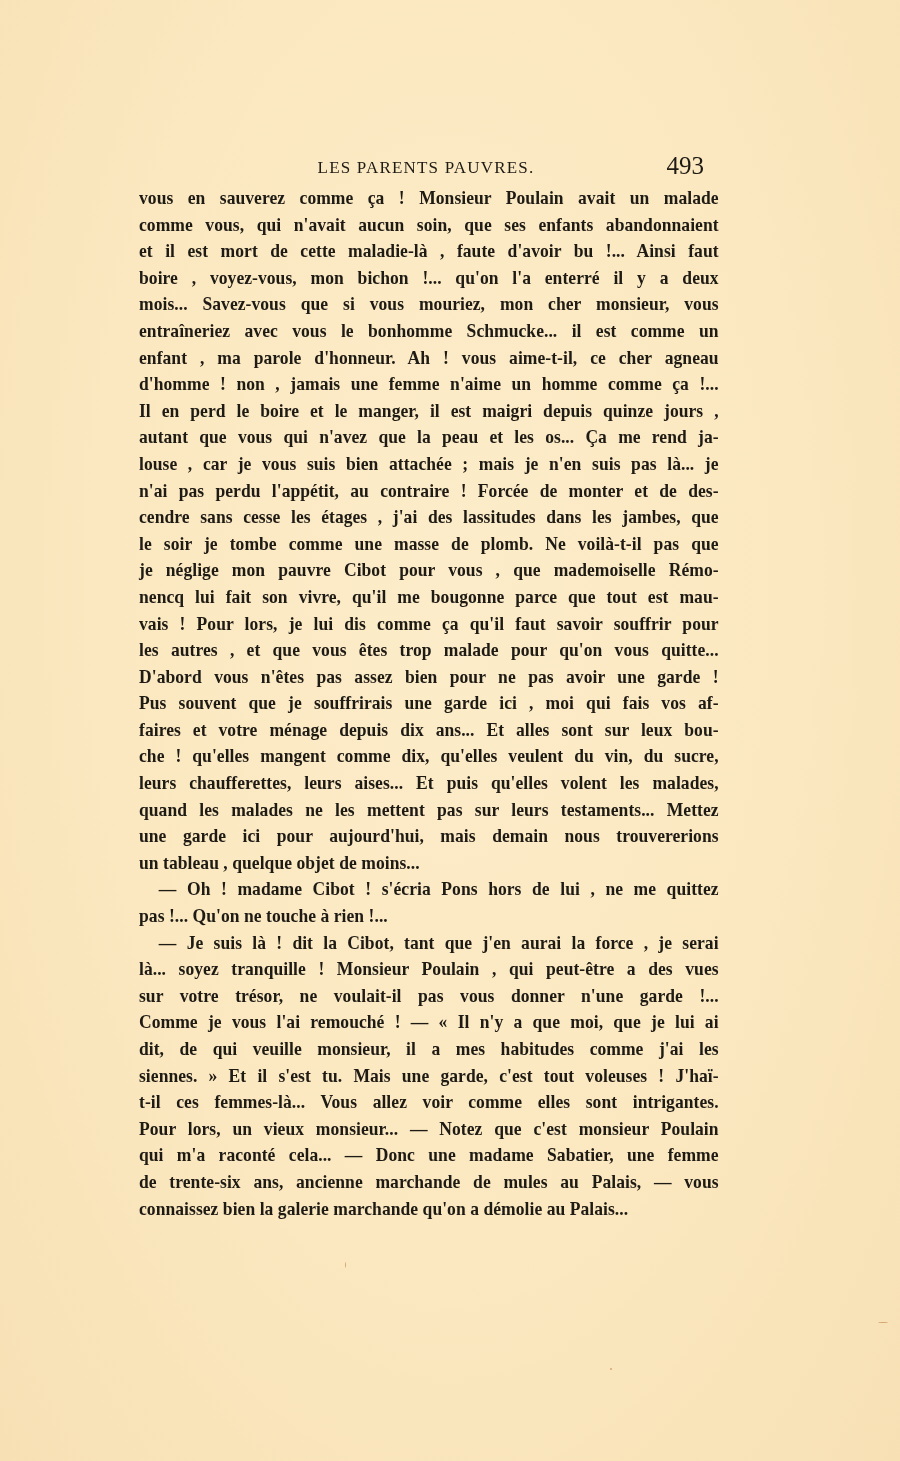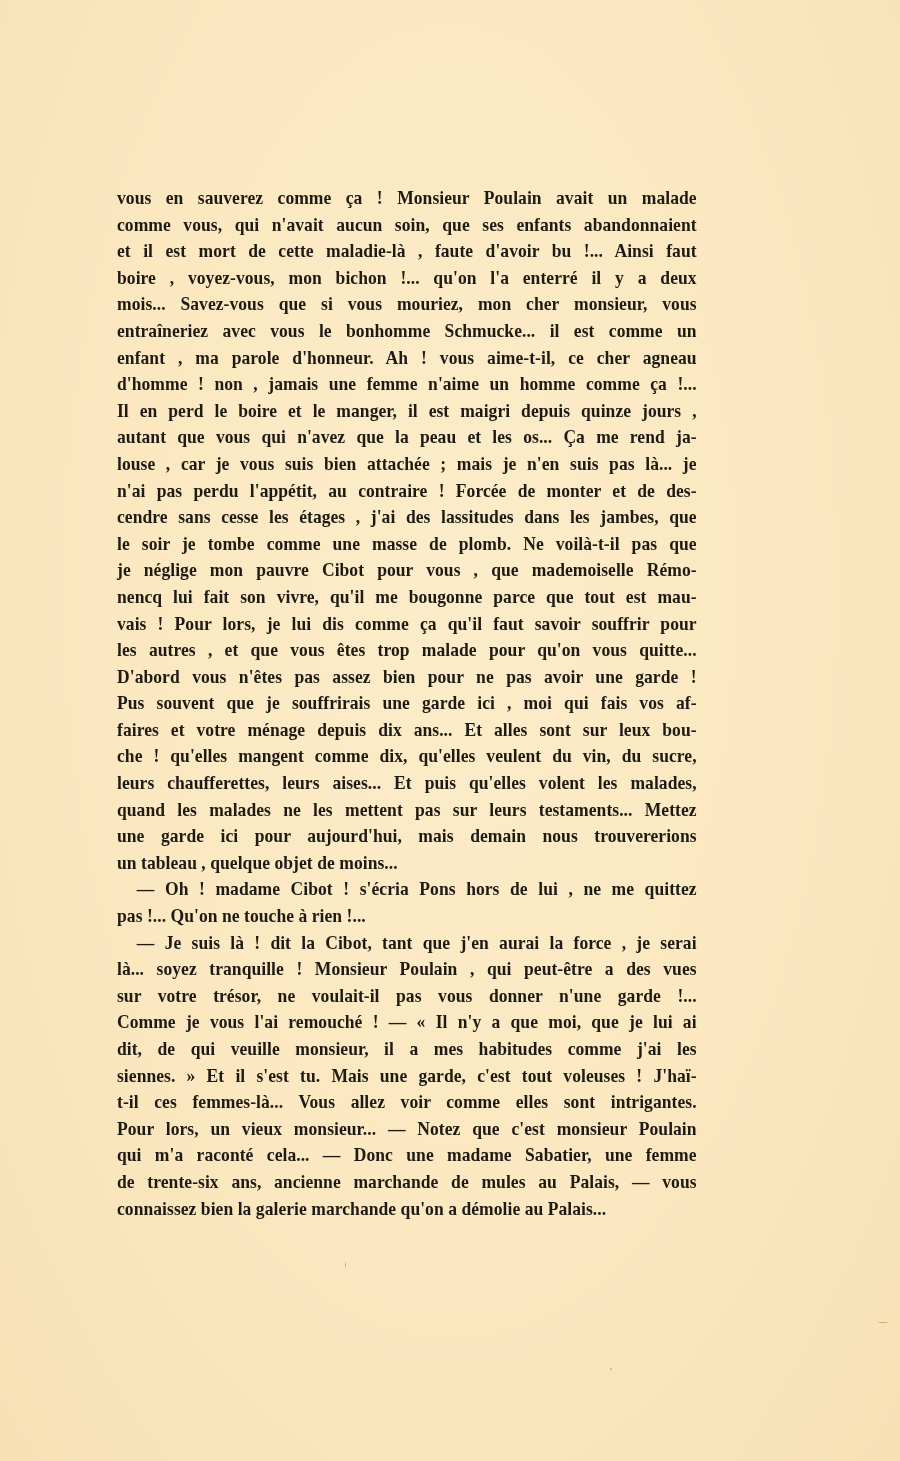--- a/index.html
+++ b/index.html
@@ -42,21 +42,21 @@
     }
     .page-number {
       position: absolute;
       right: 0;
       top: -2px;
       font-size: 25px;
       font-weight: normal;
     }
     .text-block {
       position: absolute;
-      left: 117px;
+      left: 139px;
       top: 185px;
       width: 580px;
     }
     .line {
       display: block;
       height: 26.6px;
       line-height: 26.6px;
       font-size: 19.5px;
       white-space: nowrap;
       text-align: justify;
@@ -80,20 +80,24 @@
       border-radius: 50%;
       background: #c98a55;
       opacity: 0.7;
     }
   </style>
 </head>
 <body>
 
 <div class="page">
 
+  <div class="running-head">
+    <span class="running-title">LES PARENTS PAUVRES.</span>
+    <span class="page-number">493</span>
+  </div>
 
   <div class="text-block">
     <span class="line">vous en sauverez comme ça ! Monsieur Poulain avait un malade</span>
     <span class="line">comme vous, qui n'avait aucun soin, que ses enfants abandonnaient</span>
     <span class="line">et il est mort de cette maladie-là , faute d'avoir bu !... Ainsi faut</span>
     <span class="line">boire , voyez-vous, mon bichon !... qu'on l'a enterré il y a deux</span>
     <span class="line">mois... Savez-vous que si vous mouriez, mon cher monsieur, vous</span>
     <span class="line">entraîneriez avec vous le bonhomme Schmucke... il est comme un</span>
     <span class="line">enfant , ma parole d'honneur. Ah ! vous aime-t-il, ce cher agneau</span>
     <span class="line">d'homme ! non , jamais une femme n'aime un homme comme ça !...</span>

